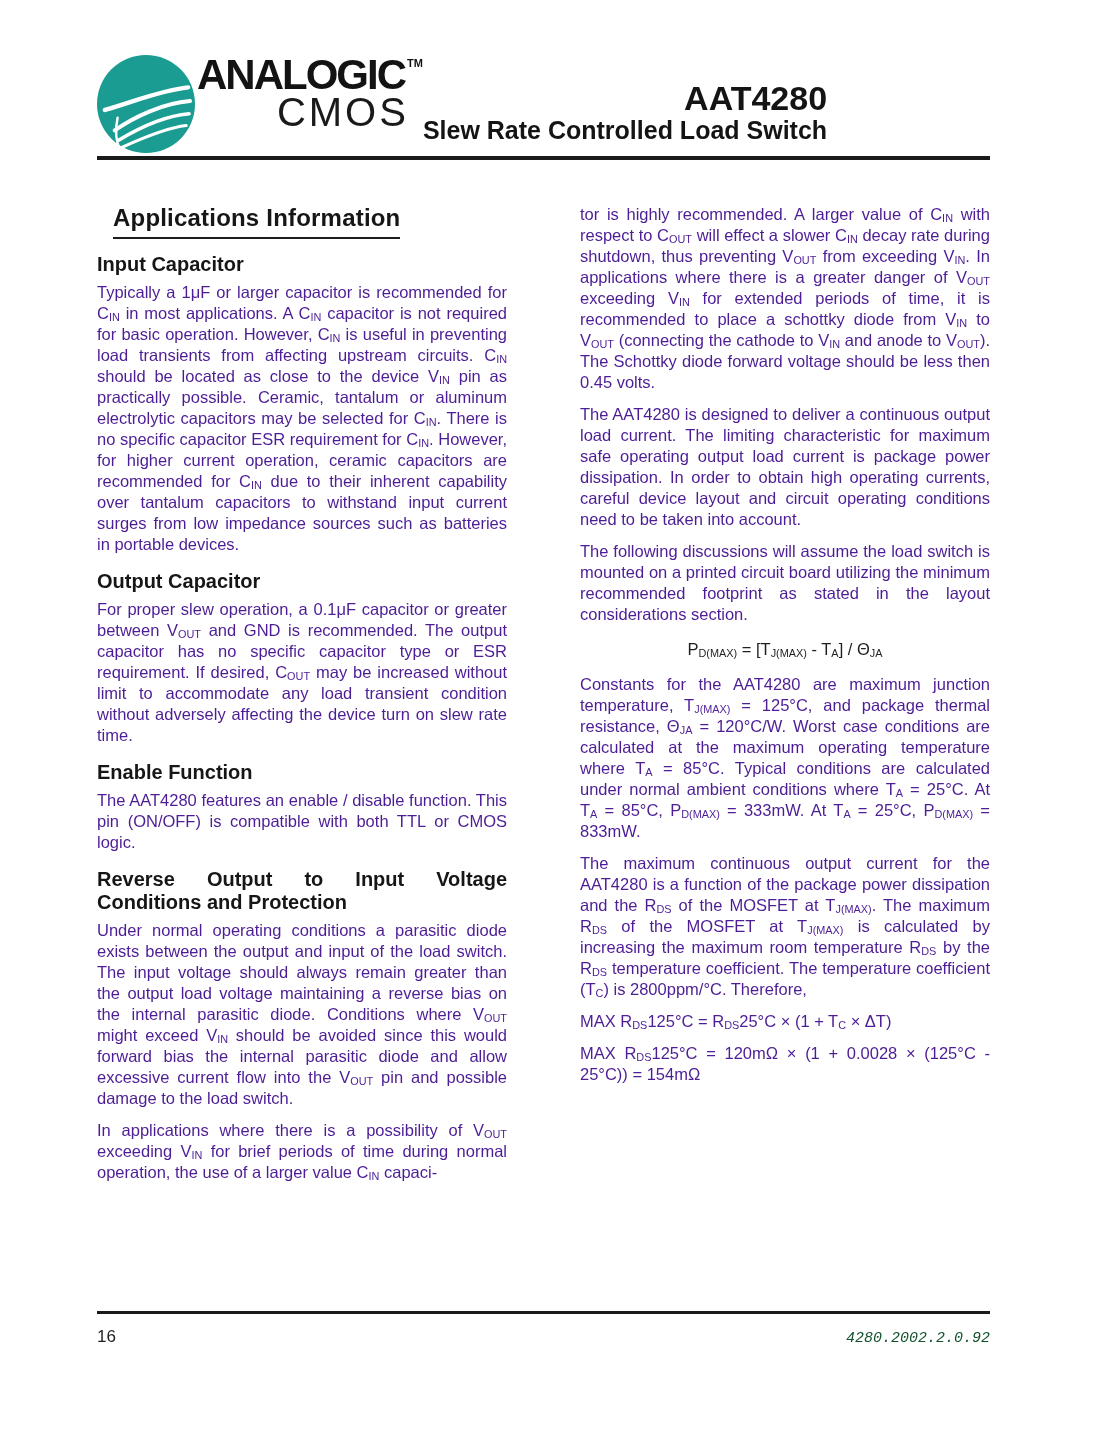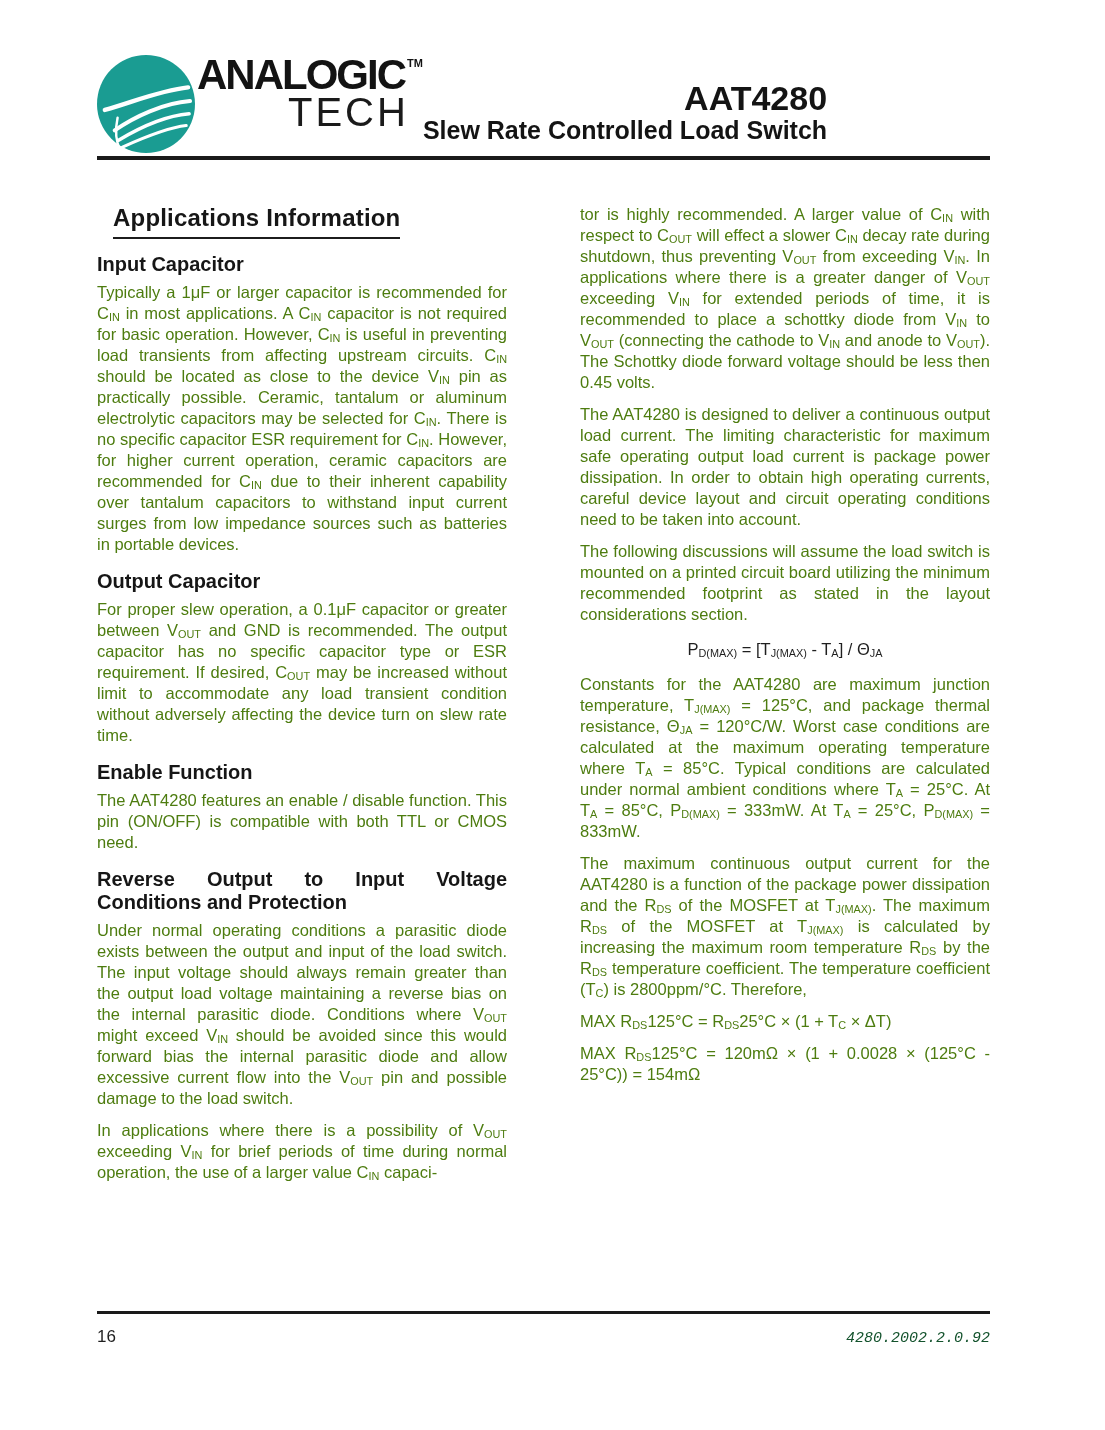--- a/index.html
+++ b/index.html
@@ -38,21 +38,21 @@
     border-bottom: 2.5px solid #1c1c1c;
     color: #161616;
   }
   .sub-heading {
     font-size: 20px; font-weight: bold; line-height: 1.15;
     margin: 15px 0 6px 0; text-align: justify; color: #161616;
   }
   .doc-title + .sub-heading { margin-top: 12px; }
   .para {
     font-size: 16.5px; line-height: 21px; text-align: justify;
-    margin: 0 0 11px 0; color: #4d7c0f;
+    margin: 0 0 11px 0; color: #4c1d95;
   }
   .equation {
     font-size: 16.5px; line-height: 21px; text-align: center;
     margin: 14px 0 14px 0; color: #1f1f1f;
   }
   sub { font-size: 66%; line-height: 0; position: relative; vertical-align: baseline; bottom: -0.18em; }
 
   
   .footer { position: absolute; left: 97px; right: 115px; top: 1311px; }
   .footer-rule { height: 3px; background: #1a1a1a; }
@@ -74,40 +74,40 @@
             <path d="M8 56 C 34 49, 64 36, 93 33" stroke-width="4.5"></path>
             <path d="M18 77 C 38 63, 68 49, 95 47" stroke-width="4"></path>
             <path d="M22 87 C 42 75, 70 62, 94 60" stroke-width="3.6"></path>
             <path d="M26 94 C 46 85, 72 74, 91 72" stroke-width="3.2"></path>
             <path d="M24 98 C 20 90, 18 78, 21 64" stroke-width="2.5"></path>
           </g>
         </svg>
       </span>
       <div class="wordmark">
         <div class="wm-top"><span>ANALOGIC</span><span class="tm">TM</span></div>
-        <div class="wm-bottom">TECH</div>
+        <div class="wm-bottom">CMOS</div>
       </div>
     </div>
     <div class="titles">
       <div class="product">AAT4280</div>
       <div class="subtitle">Slew Rate Controlled Load Switch</div>
     </div>
   </header>
 
   <div class="header-rule"></div>
 
   <main class="columns">
     <section class="col">
         <h1 class="doc-title">Applications Information</h1>
         <h2 class="sub-heading">Input Capacitor</h2>
         <p class="para">Typically a 1μF or larger capacitor is recommended for C<sub>IN</sub> in most applications.  A C<sub>IN</sub> capacitor is not required for basic operation.  However, C<sub>IN</sub> is useful in preventing load transients from affecting upstream circuits.  C<sub>IN</sub> should be located as close to the device V<sub>IN</sub> pin as practically possible.  Ceramic, tantalum or aluminum electrolytic capacitors may be selected for C<sub>IN</sub>. There is no specific capacitor ESR requirement for C<sub>IN</sub>.  However, for higher current operation, ceramic capacitors are recommended for C<sub>IN</sub> due to their inherent capability over tantalum capacitors to withstand input current surges from low impedance sources such as batteries in portable devices.</p>
         <h2 class="sub-heading">Output Capacitor</h2>
         <p class="para">For proper slew operation, a 0.1μF capacitor or greater between V<sub>OUT</sub> and GND is recommended.  The output capacitor has no specific capacitor type or ESR requirement.  If desired, C<sub>OUT</sub> may be increased without limit to accommodate any load transient condition without adversely affecting the device turn on slew rate time.</p>
         <h2 class="sub-heading">Enable Function</h2>
-        <p class="para">The AAT4280 features an enable / disable function.  This pin (ON/OFF) is compatible with both TTL or CMOS need.</p>
+        <p class="para">The AAT4280 features an enable / disable function.  This pin (ON/OFF) is compatible with both TTL or CMOS logic.</p>
         <h2 class="sub-heading">Reverse Output to Input Voltage Conditions and Protection</h2>
         <p class="para">Under normal operating conditions a parasitic diode exists between the output and input of the load switch.  The input voltage should always remain greater than the output load voltage maintaining a reverse bias on the internal parasitic diode.   Conditions where V<sub>OUT</sub> might exceed V<sub>IN</sub> should be avoided since this would forward bias the internal parasitic diode and allow excessive current flow into the V<sub>OUT</sub> pin and possible damage to the load switch.</p>
         <p class="para">In applications where there is a possibility of V<sub>OUT</sub> exceeding V<sub>IN</sub> for brief periods of time during normal operation, the use of a larger value C<sub>IN</sub> capaci-</p>
       </section>
     <section class="col">
         <p class="para">tor is highly recommended.  A larger value of C<sub>IN</sub> with respect to C<sub>OUT</sub> will effect a slower C<sub>IN</sub> decay rate during shutdown, thus preventing V<sub>OUT</sub> from exceeding V<sub>IN</sub>.  In applications where there is a greater danger of V<sub>OUT</sub> exceeding V<sub>IN</sub> for extended periods of time, it is recommended to place a schottky diode from V<sub>IN</sub> to V<sub>OUT</sub> (connecting the cathode to V<sub>IN</sub> and anode to V<sub>OUT</sub>).  The Schottky diode forward voltage should be less then 0.45 volts.</p>
         <p class="para">The AAT4280 is designed to deliver a continuous output load current.  The limiting characteristic for maximum safe operating output load current is package power dissipation.  In order to obtain high operating currents, careful device layout and circuit operating conditions need to be taken into account.</p>
         <p class="para">The following discussions will assume the load switch is mounted on a printed circuit board utilizing the minimum recommended footprint as stated in the layout considerations section.</p>
         <p class="equation">P<sub>D(MAX)</sub> = [T<sub>J(MAX)</sub> - T<sub>A</sub>] / Θ<sub>JA</sub></p>
         <p class="para">Constants for the AAT4280 are maximum junction temperature, T<sub>J(MAX)</sub> = 125°C, and package thermal resistance, Θ<sub>JA</sub> = 120°C/W.  Worst case conditions are calculated at the maximum operating temperature where T<sub>A</sub> = 85°C.  Typical conditions are calculated under normal ambient conditions where T<sub>A</sub> = 25°C.  At T<sub>A</sub> = 85°C, P<sub>D(MAX)</sub> = 333mW. At T<sub>A</sub> = 25°C, P<sub>D(MAX)</sub> = 833mW.</p>

